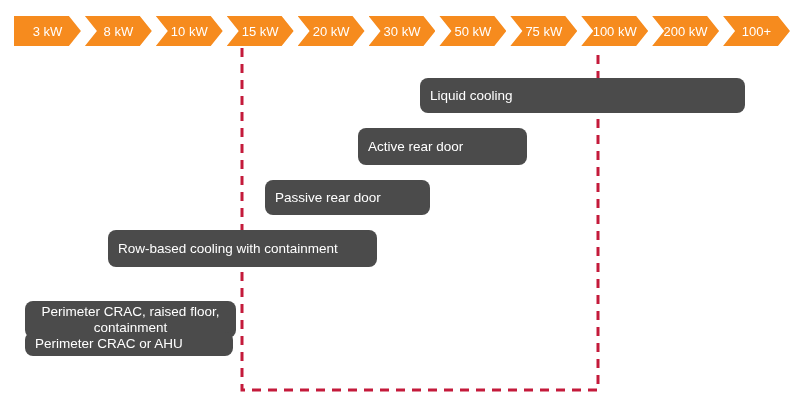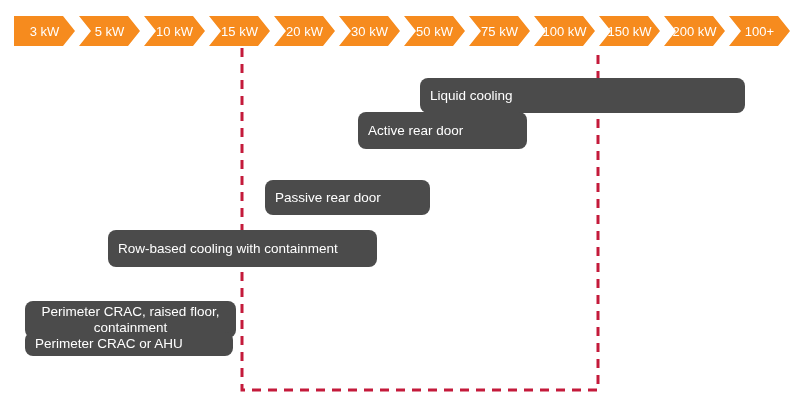--- a/index.html
+++ b/index.html
@@ -70,21 +70,21 @@
 </style>
 </head>
 <body>
 
 <div class="canvas" style="--band-orange: #F68B1E; --box-gray: #4B4B4B; --text-white: #FFFFFF;">
   <div class="band" id="band">
       <div class="seg first">
         <span class="lbl">3 kW</span>
       </div>
       <div class="seg">
-        <span class="lbl">5 kW</span>
+        <span class="lbl">8 kW</span>
       </div>
       <div class="seg">
         <span class="lbl">10 kW</span>
       </div>
       <div class="seg">
         <span class="lbl">15 kW</span>
       </div>
       <div class="seg">
         <span class="lbl">20 kW</span>
       </div>
@@ -94,37 +94,34 @@
       <div class="seg">
         <span class="lbl">50 kW</span>
       </div>
       <div class="seg">
         <span class="lbl">75 kW</span>
       </div>
       <div class="seg">
         <span class="lbl">100 kW</span>
       </div>
       <div class="seg">
-        <span class="lbl">150 kW</span>
-      </div>
-      <div class="seg">
         <span class="lbl">200 kW</span>
       </div>
       <div class="seg">
         <span class="lbl">100+</span>
       </div>
     </div>
   <svg class="outline-svg" width="800" height="400" viewBox="0 0 800 400" xmlns="http://www.w3.org/2000/svg">
     <path id="outline-path" fill="none" d="M242 48 L242 390 L598 390 L598 48" stroke="#C41A3B" stroke-width="3" stroke-dasharray="9 7"></path>
   </svg>
   <div id="methods">
       <div class="method" style="left: 420px; top: 78px; width: 325px; height: 35px;">
         <span class="lbl">Liquid cooling</span>
       </div>
-      <div class="method" style="left: 358px; top: 112px; width: 169px; height: 37px;">
+      <div class="method" style="left: 358px; top: 128px; width: 169px; height: 37px;">
         <span class="lbl">Active rear door</span>
       </div>
       <div class="method" style="left: 265px; top: 180px; width: 165px; height: 35px;">
         <span class="lbl">Passive rear door</span>
       </div>
       <div class="method" style="left: 108px; top: 230px; width: 269px; height: 37px;">
         <span class="lbl">Row-based cooling with containment</span>
       </div>
       <div class="method" style="left: 25px; top: 281px; width: 211px; height: 37px; margin-top: 20px;">
         <span class="lbl">Perimeter CRAC, raised floor, containment</span>

